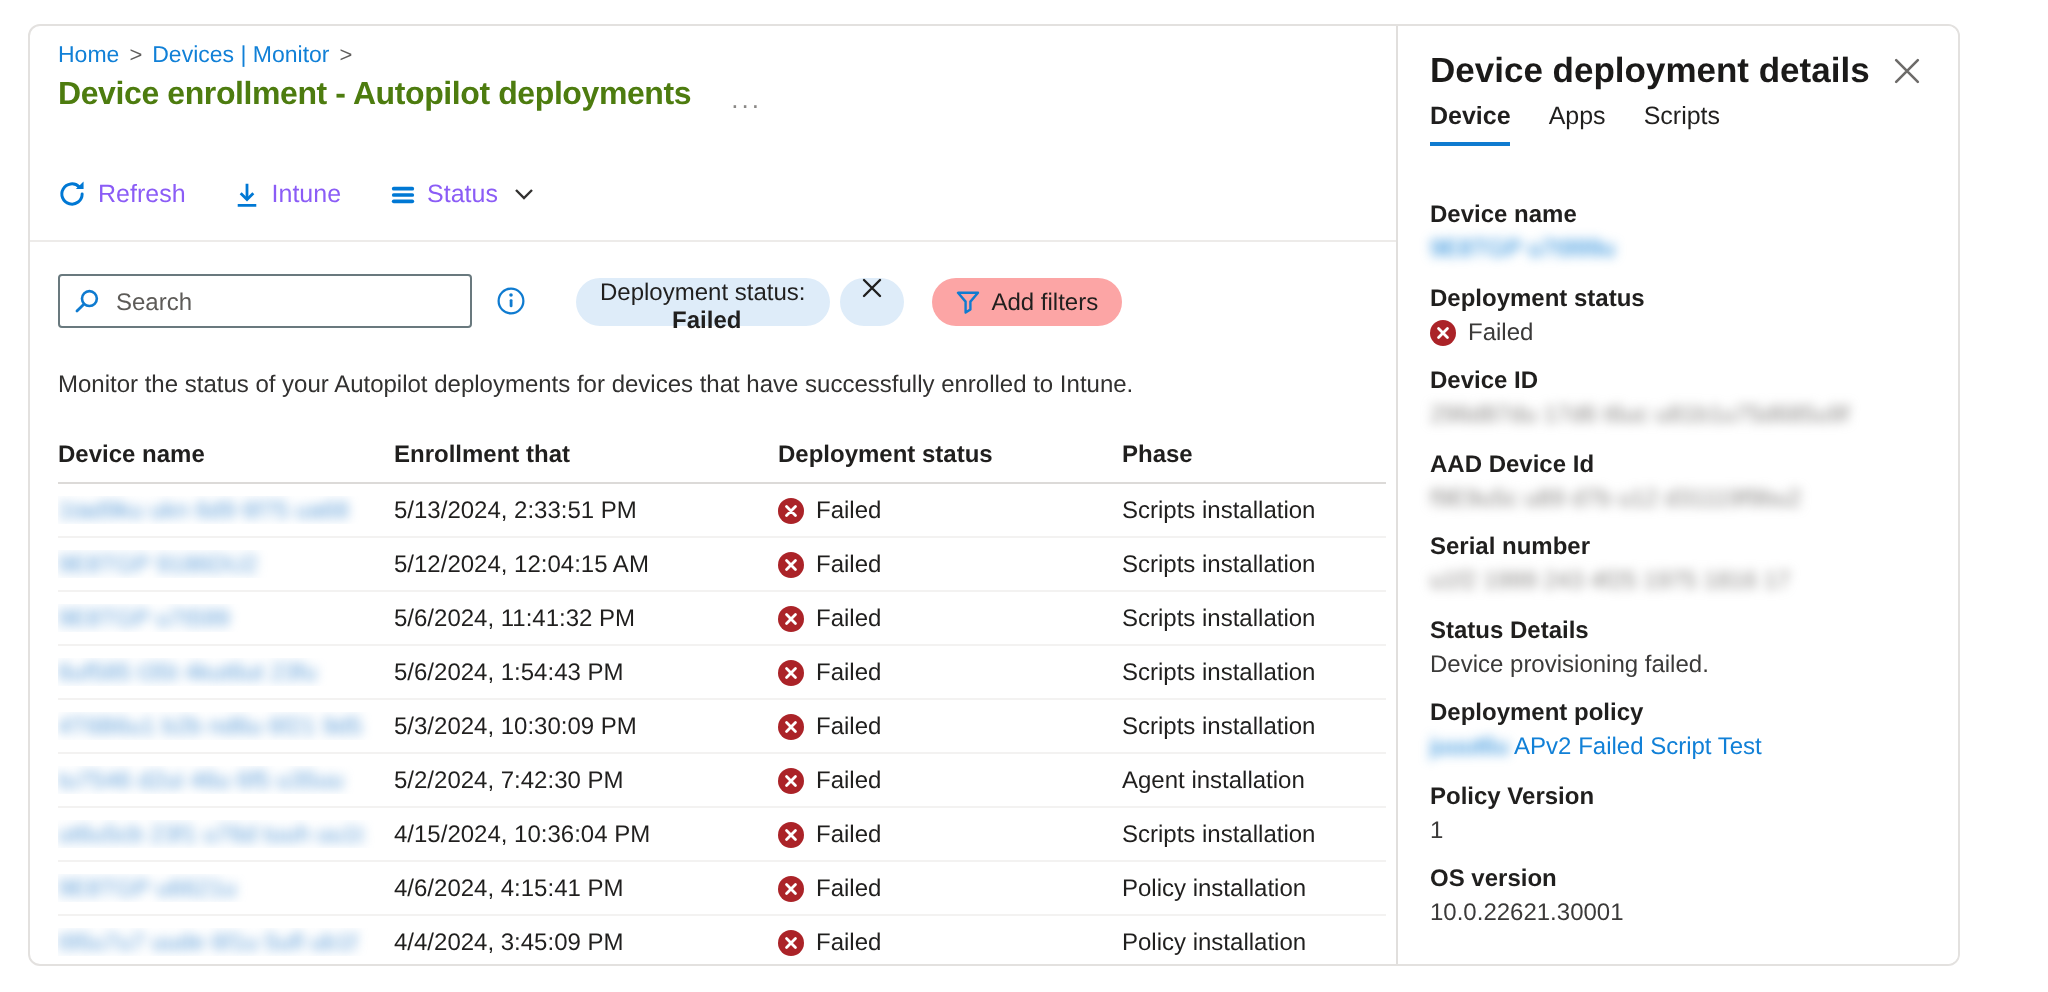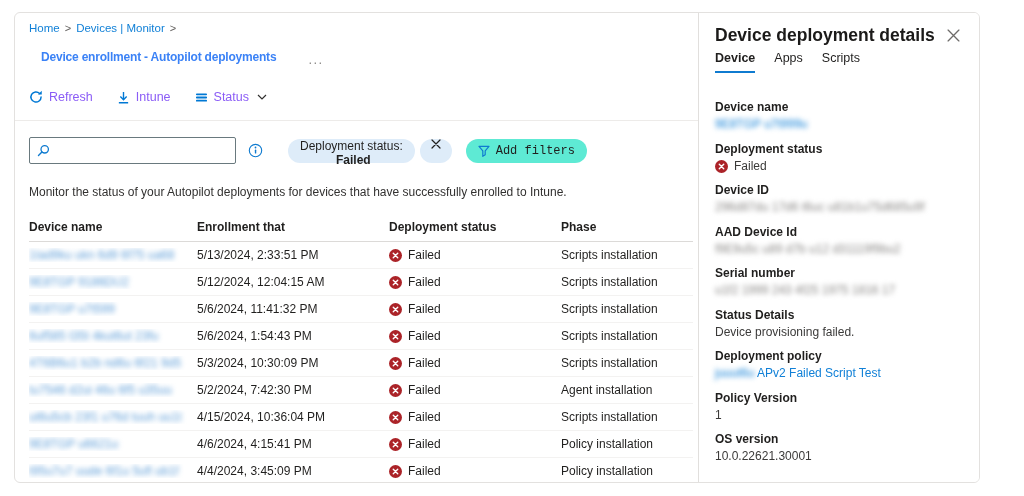--- a/index.html
+++ b/index.html
@@ -6,39 +6,39 @@
     font-family:"Liberation Sans",sans-serif;color:#201f1e;-webkit-font-smoothing:antialiased;}
   *{box-sizing:border-box;}
   .frame{position:absolute;left:14px;top:12px;width:966px;height:471px;background:#fff;
     border:1px solid #e3e1df;border-radius:6px;overflow:hidden;}
   
   .main{position:absolute;left:0;top:0;width:683px;height:100%;}
   .breadcrumb{position:absolute;left:14px;top:9px;font-size:11.5px;display:flex;gap:5px;align-items:center;}
   .breadcrumb a{color:#1180d7;text-decoration:none;cursor:pointer;}
   .breadcrumb .sep{color:#605e5c;font-size:11px;}
   .title-row{position:absolute;left:14px;top:25px;display:flex;align-items:center;gap:20px;}
-  .title-row h1{margin:12px;font-size:12px;font-weight:700;color:#3b82f6;letter-spacing:-.2px;}
+  .title-row h1{margin:0;font-size:16px;font-weight:700;color:#4d7c0f;letter-spacing:-.2px;}
   .more-dots{color:#8a8886;font-size:13px;letter-spacing:1.5px;cursor:pointer;padding-top:4px;}
   .toolbar{position:absolute;left:12px;top:74px;display:flex;align-items:center;gap:20px;}
   .tbtn{display:flex;align-items:center;gap:6px;background:none;border:none;padding:3px 2px;
     font-family:"Liberation Sans",sans-serif;font-size:12.5px;color:#8b5cf6;cursor:pointer;}
   .hdiv{position:absolute;left:0;top:107px;width:100%;height:1px;background:#edebe9;}
   .filter-row{position:absolute;left:14px;top:124px;display:flex;align-items:center;height:27px;}
   .searchbox{width:207px;height:27px;border:1px solid #69797e;border-radius:2px;background:#fff;
     display:flex;align-items:center;gap:6px;padding:0 7px;}
   .searchbox input{flex:1;border:none;outline:none;font-family:"Liberation Sans",sans-serif;
     font-size:12px;color:#323130;background:transparent;min-width:0;}
   .searchbox input::placeholder{color:#5d5b58;}
   .info-ic{margin-left:12px;display:flex;cursor:pointer;}
   .pill{height:24px;border-radius:12px;display:flex;align-items:center;padding:0 12px;
     font-size:12px;color:#201f1e;cursor:pointer;white-space:nowrap;}
   .pill.blue{background:#deecf9;flex-direction:column;}
   .pill.first{margin-left:25px;}
   .pill.xpill{margin-left:5px;padding:0 11px;}
-  .pill.gray{background:#5eead4;margin-left:14px;gap:6px;font-family:Liberation Mono, monospace;}
+  .pill.gray{background:#fca5a5;margin-left:14px;gap:6px;}
   .pill b{font-weight:700;margin-left:4px;}
   .desc{position:absolute;left:14px;top:172px;margin:0;font-size:12px;color:#323130;}
   
   .table{position:absolute;left:14px;top:199px;right:5px;}
   .trow{display:grid;grid-template-columns:168px 192px 172px 1fr;align-items:center;
     height:27px;border-bottom:1px solid #f3f2f1;font-size:12px;}
   .trow.head{height:30px;border-bottom:1px solid #dcdad8;font-weight:700;color:#201f1e;}
   .cell{padding-right:8px;overflow:hidden;white-space:nowrap;}
   .status-cell{display:flex;align-items:center;gap:6px;}
   .badge{width:13px;height:13px;flex:0 0 13px;display:inline-flex;}
@@ -122,20 +122,21 @@
     <div class="hdiv"></div>
 
     <div class="filter-row">
       <div class="searchbox">
         <span>
           <svg width="13" height="13" viewBox="0 0 14 14">
               <circle cx="8.3" cy="5.7" r="4" fill="none" stroke="#0f7bd0" stroke-width="1.4"></circle>
               <path d="M5.3 8.7L1.6 12.4" stroke="#0f7bd0" stroke-width="1.5" stroke-linecap="round"></path>
             </svg>
         </span>
+        <input placeholder="Search" style="">
       </div>
       <span class="info-ic">
         <svg width="15" height="15" viewBox="0 0 16 16">
             <circle cx="8" cy="8" r="6.6" fill="none" stroke="#0f7bd0" stroke-width="1.2"></circle>
             <rect x="7.3" y="7" width="1.5" height="4.3" rx=".6" fill="#0f7bd0"></rect>
             <circle cx="8" cy="4.8" r=".95" fill="#0f7bd0"></circle>
           </svg>
       </span>
       <div class="pill blue first">
         <span>Deployment status:</span>

